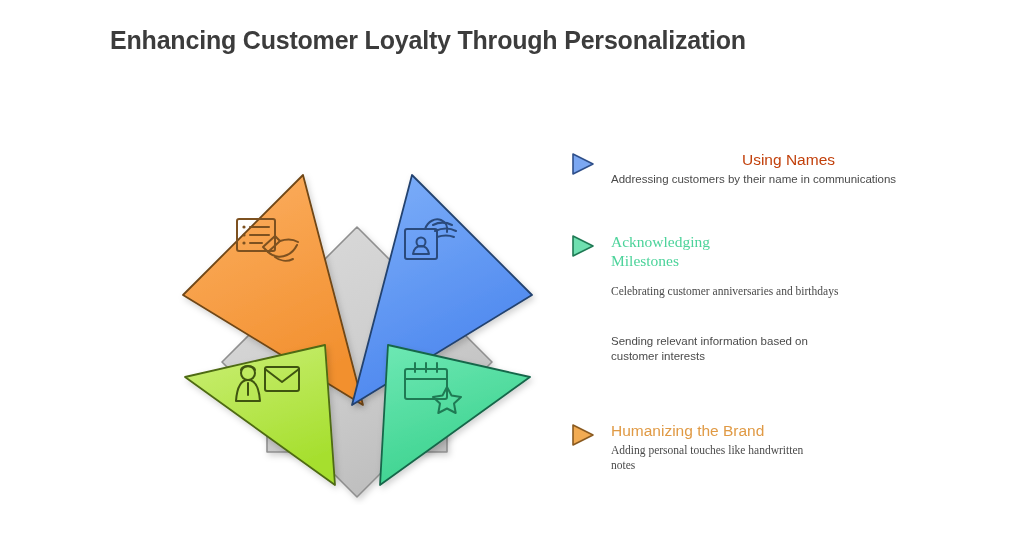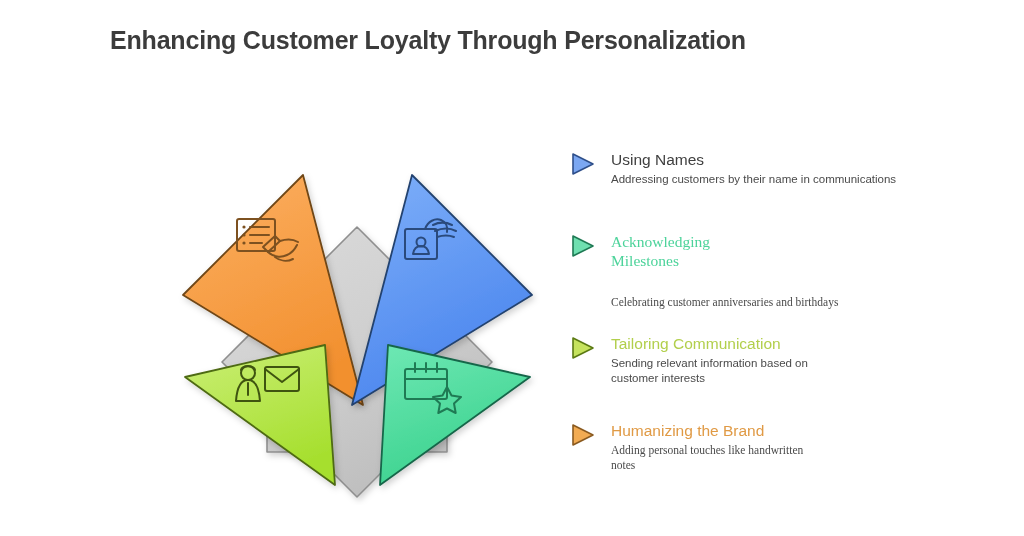--- a/index.html
+++ b/index.html
@@ -191,42 +191,36 @@
     </svg>
   </div>
 
   <div id="legend">
 
     <div class="legend-item" style="top:0px;">
       <div class="legend-head">
         <svg class="legend-marker" viewBox="0 0 26 24">
           <path d="M 3,2 L 23,12 L 3,22 Z" fill="#7ba7f2" stroke="#2f4f8a" stroke-width="1.6" stroke-linejoin="round"></path>
         </svg>
-        <div class="legend-title" style="color:#404040;">Using Names</div>
+        <div class="legend-title" style="color:#c2410c;text-align:center;">Using Names</div>
       </div>
       <div class="legend-desc">Addressing customers by their name in communications</div>
     </div>
 
     <div class="legend-item" style="top:82px;font-family:Liberation Serif, serif;">
       <div class="legend-head">
         <svg class="legend-marker" viewBox="0 0 26 24">
           <path d="M 3,2 L 23,12 L 3,22 Z" fill="#6fe0b0" stroke="#1f7a54" stroke-width="1.6" stroke-linejoin="round"></path>
         </svg>
         <div class="legend-title" style="color:#4cd39a; max-width:160px;">Acknowledging Milestones</div>
       </div>
-      <div class="legend-desc" style="margin-top:25px; max-width:240px;">Celebrating customer anniversaries and birthdays</div>
+      <div class="legend-desc" style="margin-top:14px; max-width:240px;">Celebrating customer anniversaries and birthdays</div>
     </div>
 
     <div class="legend-item" style="top:184px;">
-      <div class="legend-head">
-        <svg class="legend-marker" viewBox="0 0 26 24">
-          <path d="M 3,2 L 23,12 L 3,22 Z" fill="#c6e35e" stroke="#5b7a13" stroke-width="1.6" stroke-linejoin="round"></path>
-        </svg>
-        <div class="legend-title" style="color:#b2cf4c;">Tailoring Communication</div>
-      </div>
       <div class="legend-desc" style="max-width:200px;">Sending relevant information based on customer interests</div>
     </div>
 
     <div class="legend-item" style="top:261px;">
       <div class="legend-head">
         <svg class="legend-marker" viewBox="0 0 26 24">
           <path d="M 3,2 L 23,12 L 3,22 Z" fill="#f2ab52" stroke="#8a5a20" stroke-width="1.6" stroke-linejoin="round"></path>
         </svg>
         <div class="legend-title" style="color:#e09a45;margin-top:10px;">Humanizing the Brand</div>
       </div>

